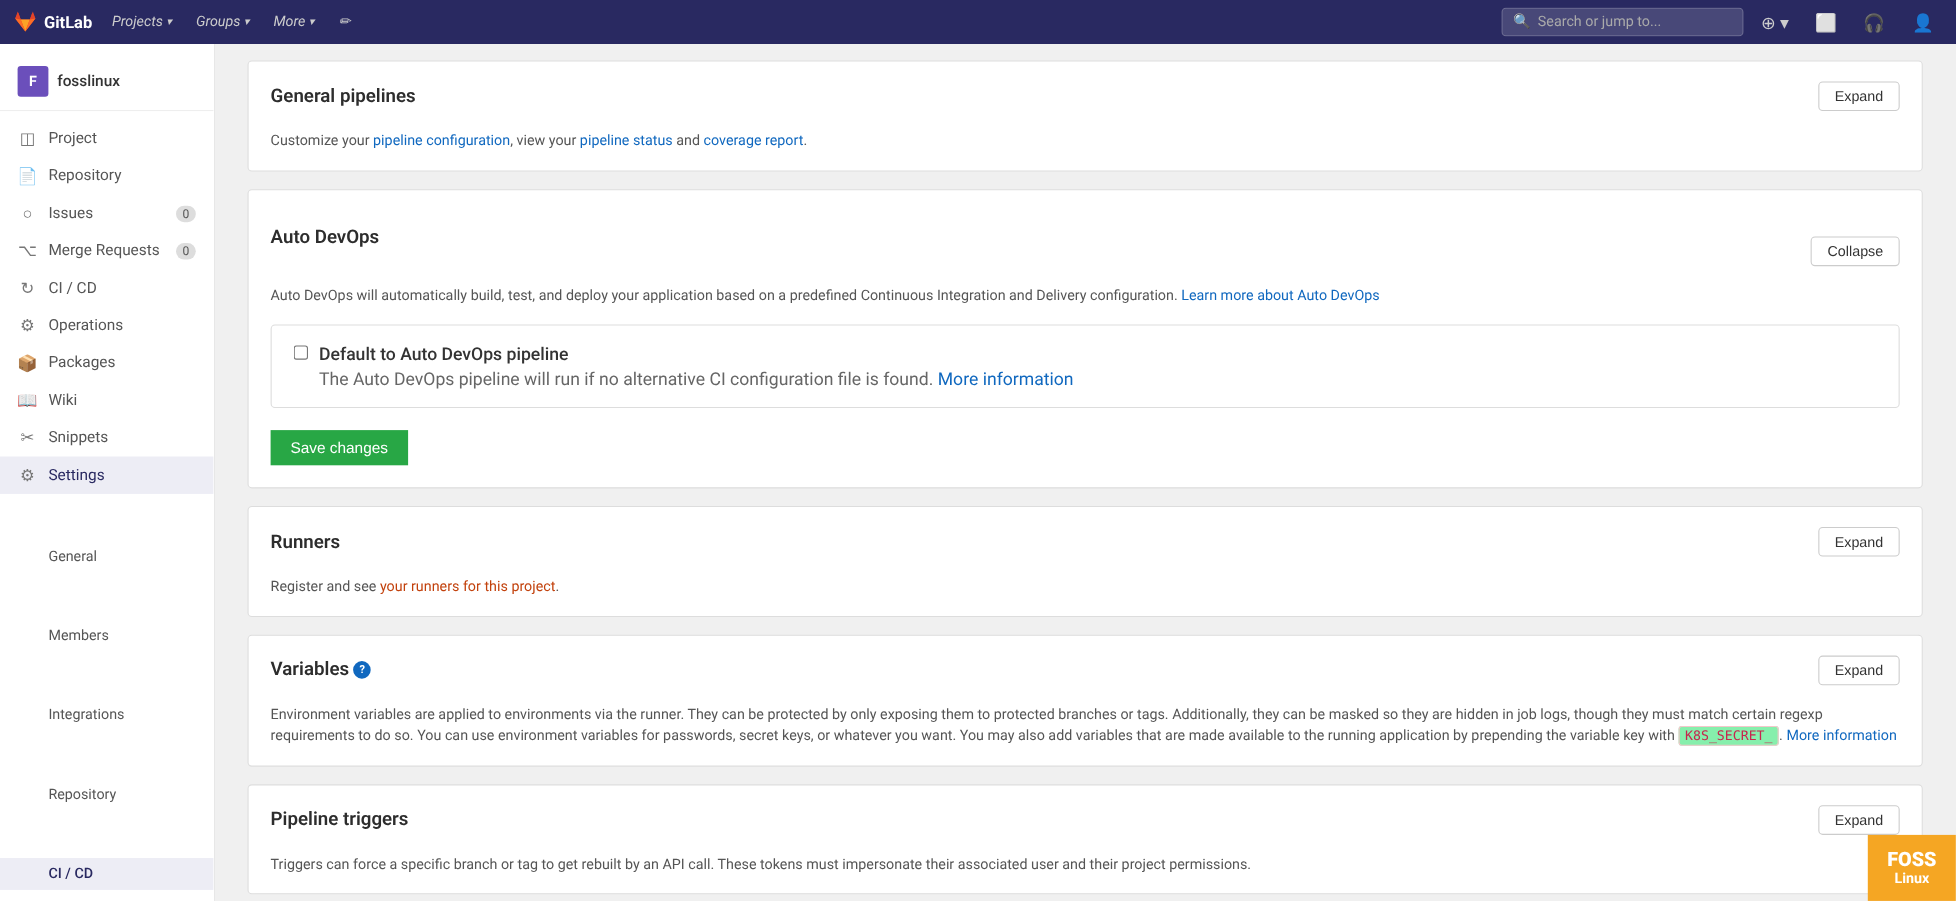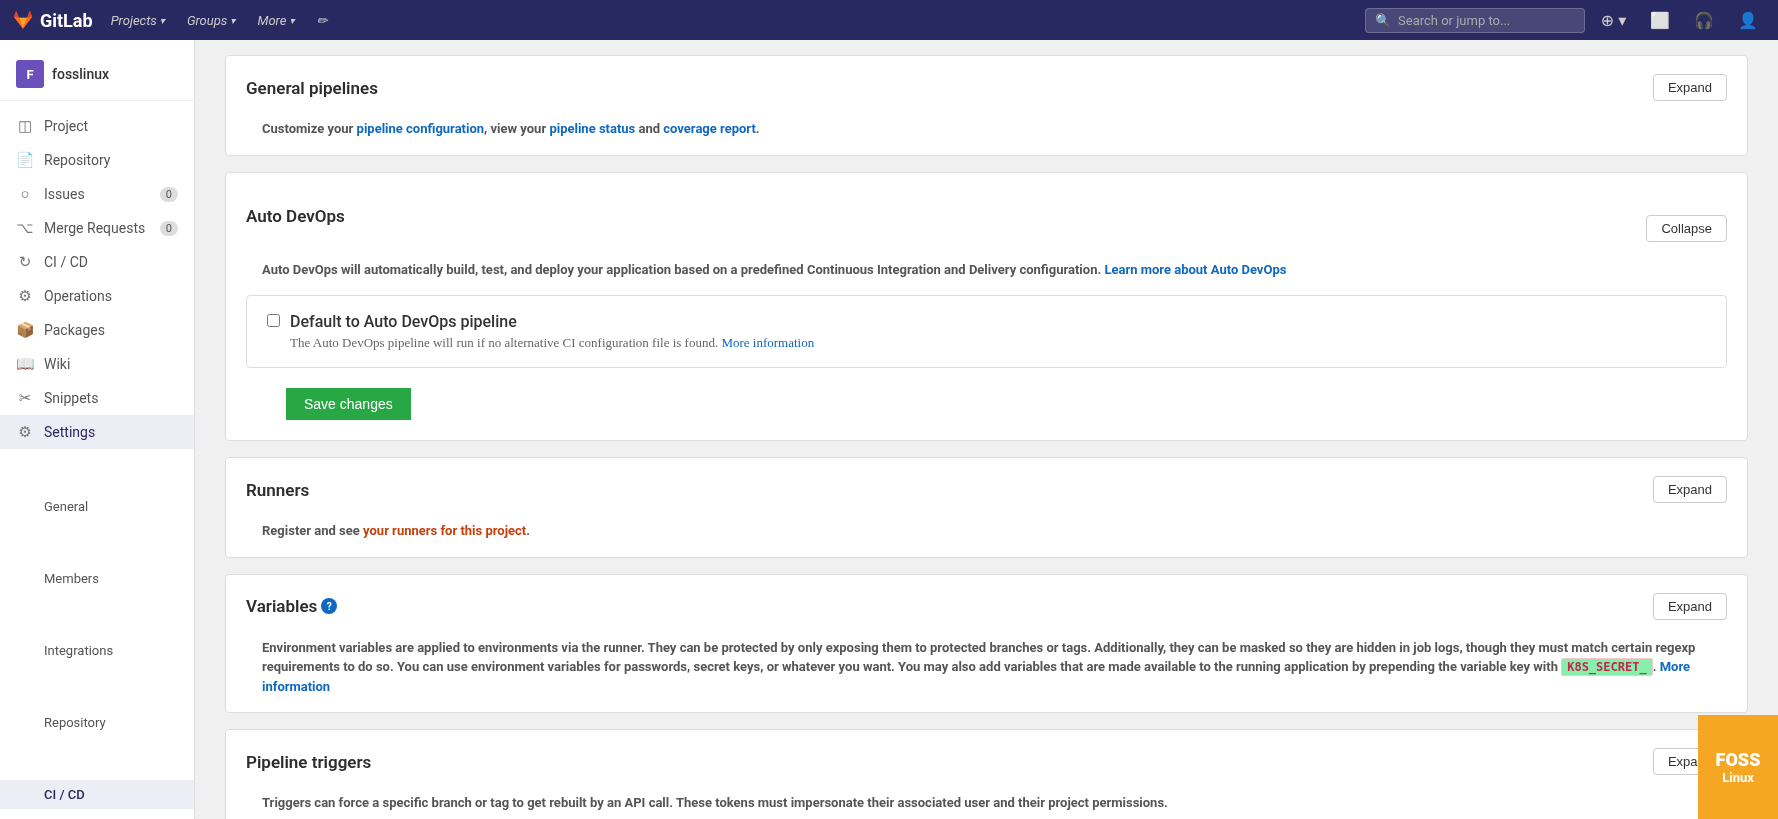--- a/index.html
+++ b/index.html
@@ -2,21 +2,21 @@
 <html><head>
   <meta charset="utf-8">
   <style>
     * { box-sizing: border-box; margin: 0; padding: 0; }
     body { font-family: -apple-system, BlinkMacSystemFont, 'Segoe UI', Roboto, sans-serif; font-size: 14px; background: #f0f0f0; color: #333; }
 
     
     .topnav {
       display: flex; align-items: center; background: #292961; height: 40px; padding: 0 12px; gap: 8px; position: fixed; top: 0; left: 0; right: 0; z-index: 100;
     }
-    .topnav-logo { display: flex; align-items: center; gap: 6px; color: white; font-weight: bold; font-size: 18px; }
+    .topnav-logo { display: flex; align-items: center; gap: 6px; color: white; font-weight: bold; font-size: 15px; }
     .topnav-logo svg { width: 22px; height: 22px; }
     .topnav-nav { display: flex; align-items: center; gap: 2px; font-style: italic; }
     .topnav-nav-item { color: #ccc; font-size: 13px; padding: 4px 10px; cursor: pointer; display: flex; align-items: center; gap: 3px; border-radius: 3px; }
     .topnav-nav-item span.chevron { font-size: 10px; }
     .topnav-spacer { flex: 1; }
     .topnav-search {
       background: rgba(255,255,255,0.15); border: 1px solid rgba(255,255,255,0.2); border-radius: 4px;
       color: #ccc; padding: 4px 10px; font-size: 13px; width: 220px; display: flex; align-items: center; gap: 6px; cursor: pointer;
     }
     .topnav-icon-btn { color: #ccc; padding: 4px 8px; cursor: pointer; font-size: 16px; }
@@ -45,48 +45,48 @@
 
     
     .breadcrumb { display: flex; align-items: center; gap: 6px; font-size: 13px; color: #555; margin-bottom: 20px; }
     .breadcrumb a { color: #1068bf; text-decoration: none; }
     .breadcrumb .sep { color: #aaa; }
 
     
     .section { background: white; border: 1px solid #ddd; border-radius: 4px; margin-bottom: 16px; }
     .section-header { display: flex; align-items: center; justify-content: space-between; padding: 18px 20px; }
     .section-title { font-size: 17px; font-weight: 600; color: #2d2d2d; }
-    .section-desc { padding: 0 36px 16px; font-size: 13px; color: #555; line-height: 1.5; font-weight: bold; }
+    .section-desc { padding: 0 20px 16px; font-size: 13px; color: #555; line-height: 1.5; }
     .section-desc a { color: #1068bf; text-decoration: none; }
 
     
     .btn-expand { background: white; border: 1px solid #ccc; color: #333; padding: 5px 14px; border-radius: 4px; cursor: pointer; font-size: 13px; }
     .btn-collapse { background: white; border: 1px solid #ccc; color: #333; padding: 5px 14px; border-radius: 4px; cursor: pointer; font-size: 13px; margin-top: 24px; }
 
     
     .autodevops-box { border: 1px solid #ddd; border-radius: 4px; padding: 16px 20px; margin: 0 20px 20px; }
     .checkbox-row { display: flex; align-items: flex-start; gap: 10px; }
     .checkbox-row input[type=checkbox] { margin-top: 2px; }
     .checkbox-label { font-size: 16px; font-weight: 500; color: #333; }
-    .checkbox-hint { font-size: 13px; color: #666; margin-top: 4px; font-family: Liberation Serif, serif; }
+    .checkbox-hint { font-size: 16px; color: #666; margin-top: 4px; }
     .checkbox-hint a { color: #1068bf; text-decoration: none; }
 
     
-    .btn-save { background: #28a745; color: white; border: none; padding: 8px 18px; border-radius: 0; font-size: 14px; cursor: pointer; font-weight: 500; margin-left: 40px; }
+    .btn-save { background: #28a745; color: white; border: none; padding: 8px 18px; border-radius: 0; font-size: 14px; cursor: pointer; font-weight: 500; }
     .save-area { padding: 0 20px 20px; }
 
     
     .help-icon { display: inline-flex; align-items: center; justify-content: center; width: 16px; height: 16px; background: #1068bf; color: white; border-radius: 50%; font-size: 10px; font-weight: bold; cursor: pointer; vertical-align: middle; margin-left: 4px; }
 
     
     .code-highlight { background: #86efac; color: #c7254e; border: 1px solid #f5c6cb; border-radius: 3px; padding: 1px 5px; font-family: monospace; font-size: 12px; }
 
     
     .foss-badge {
-      position: fixed; bottom: 0; right: 0; width: 80px; height: 104px; background: #f5a623; display: flex; flex-direction: column; align-items: center; justify-content: center; color: white; font-weight: bold; font-size: 12px;
+      position: fixed; bottom: 0; right: 0; width: 80px; height: 60px; background: #f5a623; display: flex; flex-direction: column; align-items: center; justify-content: center; color: white; font-weight: bold; font-size: 12px;
     }
     .foss-badge-top { font-size: 18px; font-weight: 900; }
     .foss-badge-bot { font-size: 13px; }
 
     
     .runners-desc a { color: #c2410c; text-decoration: none; }
   </style>
 </head>
 <body>
 

